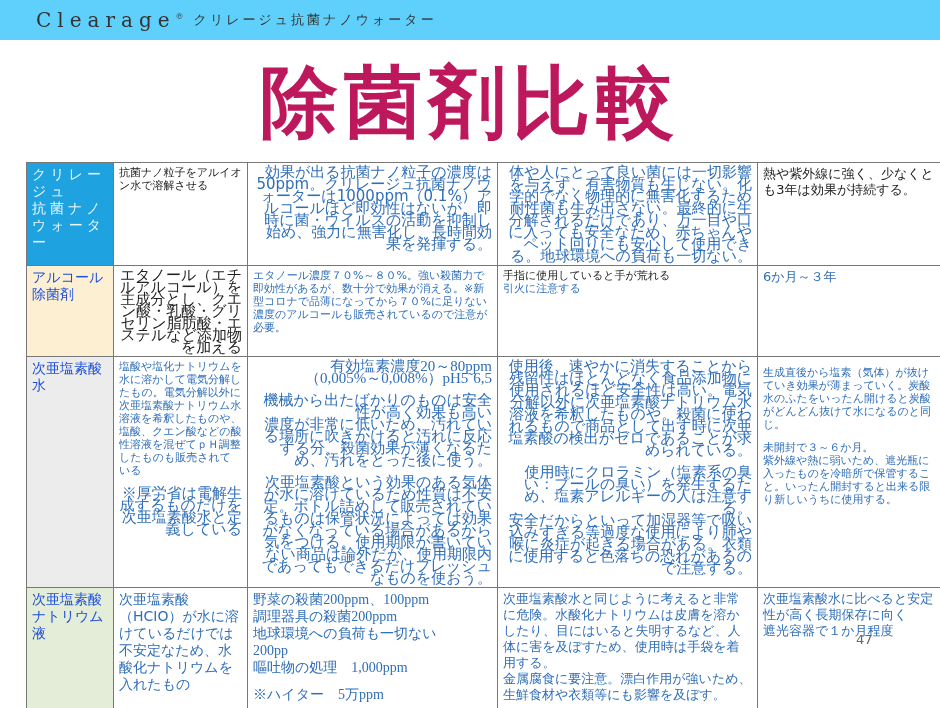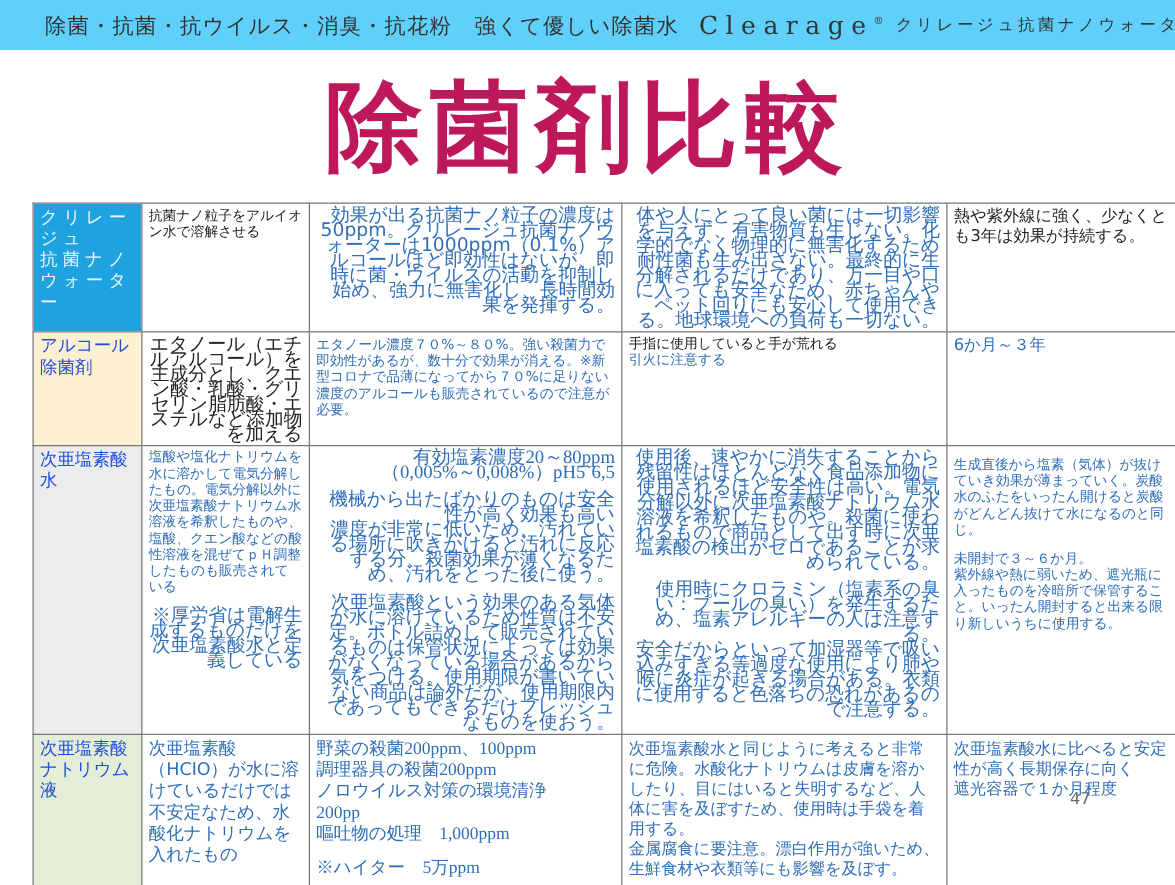--- a/index.html
+++ b/index.html
@@ -44,21 +44,20 @@
   .txt-l { font-size: 13px; line-height: 16px; }
   .txt-xl { font-size: 14px; line-height: 17px; }
   .gap { height: 10px; }
   .pnum { position: absolute; left: 856px; top: 632px; font-size: 13px; color: #666; }
   .para { display: block; font-family: Liberation Serif, serif; }
 </style>
 </head>
 <body>
 
 <div class="banner">
-  <span class="tagline">除菌・抗菌・抗ウイルス・消臭・抗花粉　強くて優しい除菌水</span>
   <span class="brand"><span>Clearage</span><sup>®</sup></span>
   <span class="brand-jp">クリレージュ抗菌ナノウォーター</span>
 </div>
 
 <div class="page-title">除菌剤比較</div>
 
 <table class="cmp">
   <colgroup>
     <col style="width:87px">
     <col style="width:134px">
@@ -121,21 +120,21 @@
       <span class="para">紫外線や熱に弱いため、遮光瓶に入ったものを冷暗所で保管すること。いったん開封すると出来る限り新しいうちに使用する。</span>
     </td>
   </tr>
 
   <tr style="height:140px">
     <td class="label-cell lbl-sodium">次亜塩素酸ナトリウム液</td>
     <td class="txt-xl blue">次亜塩素酸（HCIO）が水に溶けているだけでは不安定なため、水酸化ナトリウムを入れたもの</td>
     <td class="txt-xl blue">
       <span class="para">野菜の殺菌200ppm、100ppm</span>
       <span class="para">調理器具の殺菌200ppm</span>
-      <span class="para">ノロウイルス対策の環境清浄</span>
+      <span class="para">地球環境への負荷も一切ない</span>
       <span class="para">200pp</span>
       <span class="para">嘔吐物の処理　1,000ppm</span>
       <span class="gap para"></span>
       <span class="para">※ハイター　5万ppm</span>
     </td>
     <td class="txt-l blue">
       <span class="para">次亜塩素酸水と同じように考えると非常に危険。水酸化ナトリウムは皮膚を溶かしたり、目にはいると失明するなど、人体に害を及ぼすため、使用時は手袋を着用する。</span>
       <span class="para">金属腐食に要注意。漂白作用が強いため、生鮮食材や衣類等にも影響を及ぼす。</span>
     </td>
     <td class="txt-l blue">

